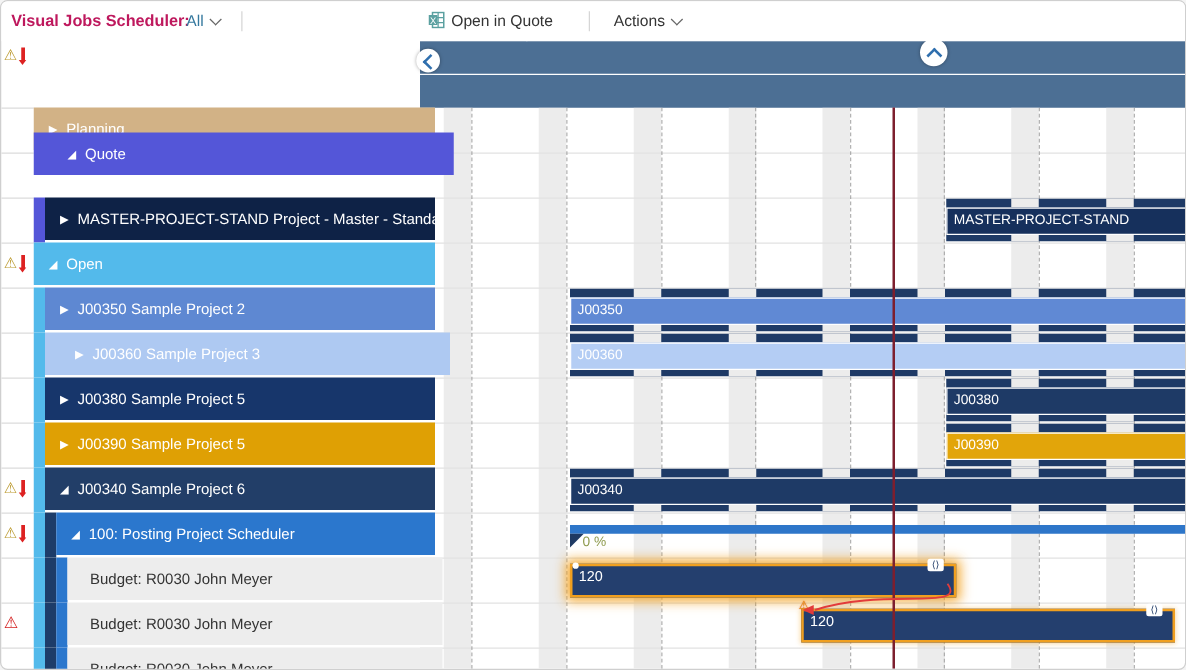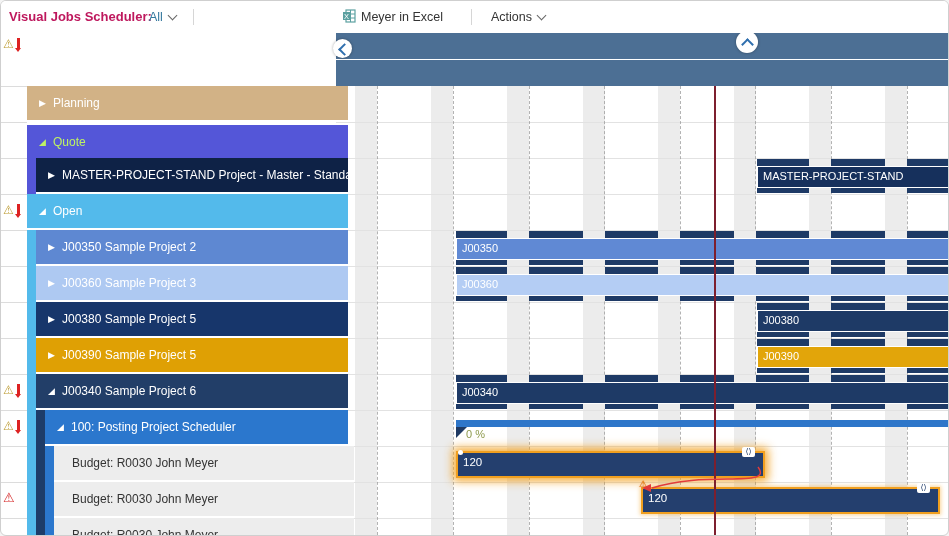--- a/index.html
+++ b/index.html
@@ -65,21 +65,21 @@
     <span class="tb-item tb-blue" style="left:148px"><span>All</span><span class="chev"></span></span>
     <span class="tb-div" style="left:192px"></span>
     <span class="tb-item" style="left:341px">
       <svg width="14" height="14" viewBox="0 0 14 14" style="vertical-align:-2px;margin-right:5px">
         <rect x="4" y="1" width="9" height="12" fill="none" stroke="#5ba0a0" stroke-width="1.2"></rect>
         <line x1="4" y1="5" x2="13" y2="5" stroke="#5ba0a0" stroke-width="1"></line>
         <line x1="4" y1="9" x2="13" y2="9" stroke="#5ba0a0" stroke-width="1"></line>
         <line x1="8.5" y1="1" x2="8.5" y2="13" stroke="#5ba0a0" stroke-width="1"></line>
         <rect x="1" y="3" width="7" height="8" fill="#5ba0a0"></rect>
         <text x="4.5" y="10" font-size="7.5" fill="#ffffff" text-anchor="middle" font-family="Liberation Sans, sans-serif">X</text>
-      </svg><span>Meyer in Excel</span></span>
+      </svg><span>Open in Quote</span></span>
     <span class="tb-div" style="left:470px"></span>
     <span class="tb-item" style="left:490px"><span>Actions</span><span class="chev"></span></span>
   </div>
 
 
   <div class="abs steel" style="left:335px;top:32px;width:614px;height:53px;z-index:4"></div>
   <div class="abs" style="left:335px;top:58px;width:614px;height:1px;background:#fff;z-index:5"></div>
 
   <div id="dyn">
       <div class="month-cell steel" style="left: 335px; width: 85px; border-left: none;">December 2020</div>
@@ -129,32 +129,32 @@
       <div style="position: absolute; left: 0px; top: 229px; width: 26px; height: 1px; background: rgb(220, 220, 220); z-index: 2;"></div>
       <div style="position: absolute; left: 0px; top: 265px; width: 26px; height: 1px; background: rgb(220, 220, 220); z-index: 2;"></div>
       <div style="position: absolute; left: 0px; top: 301px; width: 26px; height: 1px; background: rgb(220, 220, 220); z-index: 2;"></div>
       <div style="position: absolute; left: 0px; top: 337px; width: 26px; height: 1px; background: rgb(220, 220, 220); z-index: 2;"></div>
       <div style="position: absolute; left: 0px; top: 373px; width: 26px; height: 1px; background: rgb(220, 220, 220); z-index: 2;"></div>
       <div style="position: absolute; left: 0px; top: 409px; width: 26px; height: 1px; background: rgb(220, 220, 220); z-index: 2;"></div>
       <div style="position: absolute; left: 0px; top: 445px; width: 26px; height: 1px; background: rgb(220, 220, 220); z-index: 2;"></div>
       <div style="position: absolute; left: 0px; top: 481px; width: 26px; height: 1px; background: rgb(220, 220, 220); z-index: 2;"></div>
       <div style="position: absolute; left: 0px; top: 517px; width: 26px; height: 1px; background: rgb(220, 220, 220); z-index: 2;"></div>
       <div class="p-body" style="left: 26px; top: 85px; width: 309px; height: 34px; background: rgb(210, 178, 134); color: rgb(255, 255, 255); padding-left: 12px;"><span class="caret">▶</span><span>Planning</span></div>
-      <div class="p-body" style="left: 26px; top: 124px; width: 309px; height: 34px; background: rgb(84, 86, 216); color: #bef264; padding-left: 12px;"><span class="caret">◢</span><span>Quote</span></div>
+      <div class="p-body" style="left: 26px; top: 105px; width: 309px; height: 34px; background: rgb(84, 86, 216); color: #ffffff; padding-left: 27px;"><span class="caret">◢</span><span>Quote</span></div>
       <div class="p-stripe" style="left: 26px; top: 157px; width: 9px; height: 36px; background: rgb(84, 86, 216);"></div>
       <div class="p-body" style="left: 35px; top: 157px; width: 300px; height: 34px; background: rgb(14, 34, 70); color: rgb(255, 255, 255); padding-left: 12px;"><span class="caret">▶</span><span>MASTER-PROJECT-STAND Project - Master - Standard</span></div>
       <div class="p-body" style="left: 26px; top: 193px; width: 309px; height: 34px; background: rgb(83, 186, 235); color: rgb(255, 255, 255); padding-left: 12px;"><span class="caret">◢</span><span>Open</span></div>
       <div class="gut-warn" style="left: 0px; top: 202px;">
         <span class="tri">⚠</span>
         <span class="bar"></span>
       </div>
       <div class="p-stripe" style="left: 26px; top: 229px; width: 9px; height: 36px; background: rgb(83, 186, 235);"></div>
       <div class="p-body" style="left: 35px; top: 229px; width: 300px; height: 34px; background: rgb(94, 136, 210); color: rgb(255, 255, 255); padding-left: 12px;"><span class="caret">▶</span><span>J00350 Sample Project 2</span></div>
       <div class="p-stripe" style="left: 26px; top: 265px; width: 9px; height: 36px; background: rgb(83, 186, 235);"></div>
-      <div class="p-body" style="left: 35px; top: 265px; width: 300px; height: 34px; background: rgb(174, 201, 242); color: rgb(255, 255, 255); padding-left: 12px;"><span class="caret">▶</span><span>J00360 Sample Project 3</span></div>
+      <div class="p-body" style="left: 35px; top: 265px; width: 300px; height: 34px; background: rgb(174, 201, 242); color: rgb(255, 255, 255); padding-left: 24px;"><span class="caret">▶</span><span>J00360 Sample Project 3</span></div>
       <div class="p-stripe" style="left: 26px; top: 301px; width: 9px; height: 36px; background: rgb(83, 186, 235);"></div>
       <div class="p-body" style="left: 35px; top: 301px; width: 300px; height: 34px; background: rgb(23, 54, 107); color: rgb(255, 255, 255); padding-left: 12px;"><span class="caret">▶</span><span>J00380 Sample Project 5</span></div>
       <div class="p-stripe" style="left: 26px; top: 337px; width: 9px; height: 36px; background: rgb(83, 186, 235);"></div>
       <div class="p-body" style="left: 35px; top: 337px; width: 300px; height: 34px; background: rgb(223, 160, 4); color: rgb(255, 255, 255); padding-left: 12px;"><span class="caret">▶</span><span>J00390 Sample Project 5</span></div>
       <div class="p-stripe" style="left: 26px; top: 373px; width: 9px; height: 36px; background: rgb(83, 186, 235);"></div>
       <div class="p-body" style="left: 35px; top: 373px; width: 300px; height: 34px; background: rgb(34, 62, 104); color: rgb(255, 255, 255); padding-left: 12px;"><span class="caret">◢</span><span>J00340 Sample Project 6</span></div>
       <div class="gut-warn" style="left: 0px; top: 382px;">
         <span class="tri">⚠</span>
         <span class="bar"></span>
       </div>

